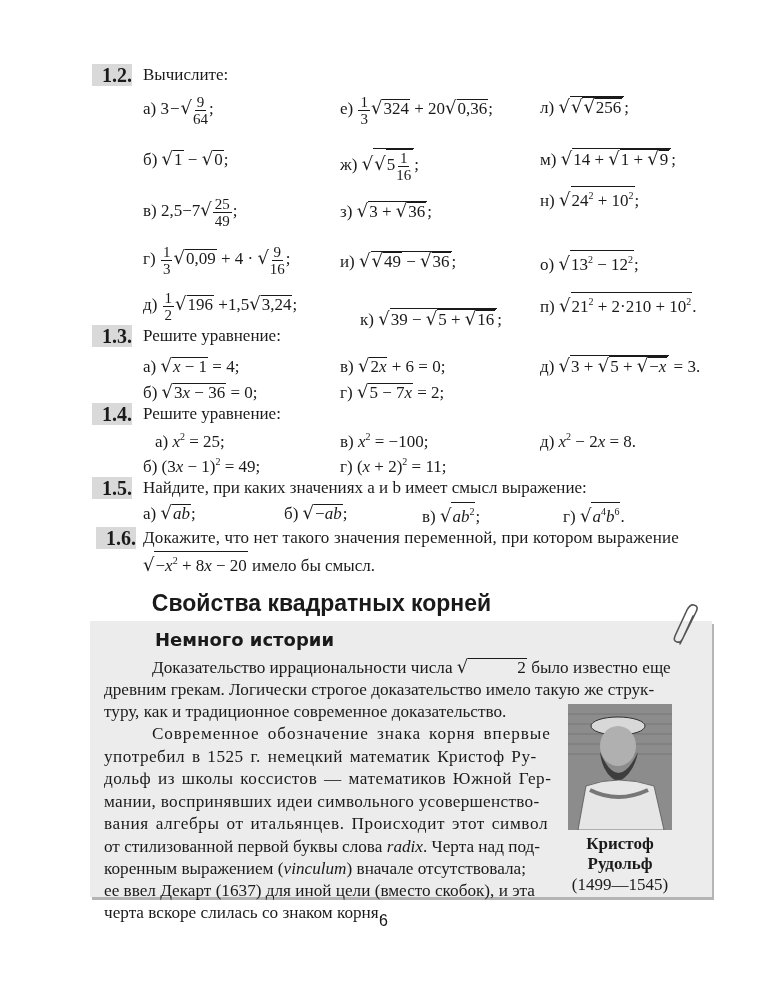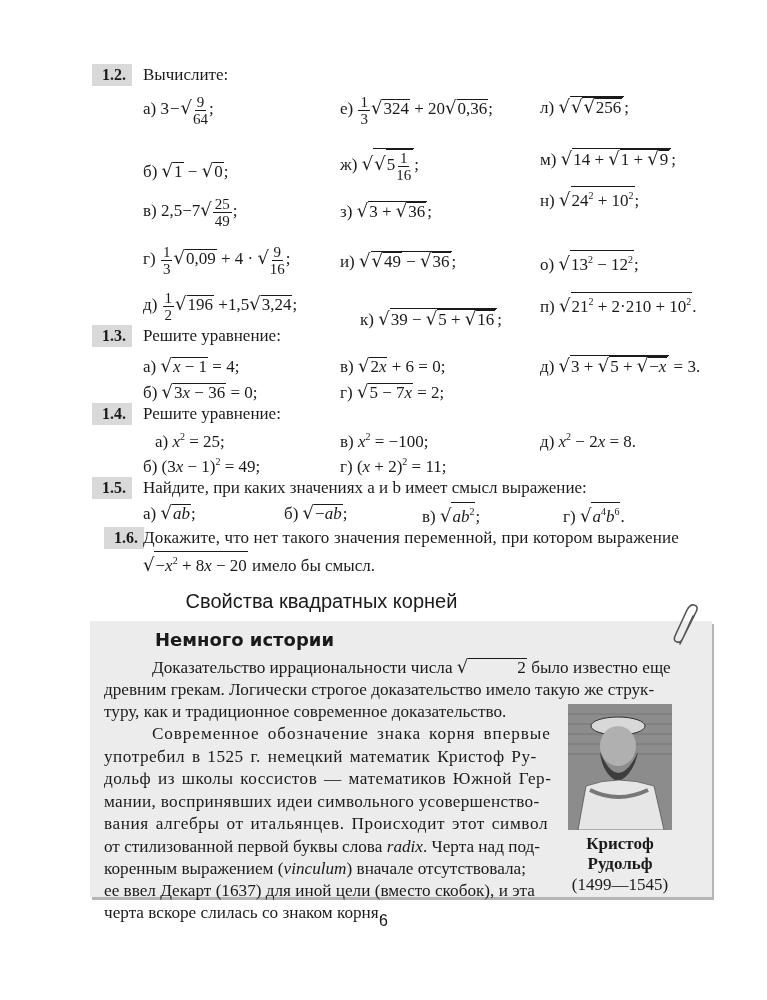--- a/index.html
+++ b/index.html
@@ -1,27 +1,27 @@
 <!DOCTYPE html>
 <html><head>
 <meta charset="utf-8">
 <style>
   * { box-sizing: border-box; margin: 0; padding: 0; }
   html, body { width: 767px; height: 1000px; background: #ffffff; overflow: hidden; }
   body { position: relative; font-family: "Liberation Serif", "DejaVu Serif", serif; color: #1a1a1a; font-size: 17px; }
-  .num { position: absolute; background: #d9d9d9; font-weight: bold; font-size: 16px; padding: 1px 6px 1px 10px; width: 40px; height: 22px; line-height: 20px; text-align: right; }
+  .num { position: absolute; background: #d9d9d9; font-weight: bold; font-size: 20px; padding: 1px 6px 1px 10px; width: 40px; height: 22px; line-height: 20px; text-align: right; }
   .task { position: absolute; font-size: 17px; line-height: 22px; }
   .item { position: absolute; font-size: 17px; line-height: 22px; white-space: nowrap; }
   .item i { font-style: italic; }
   .sq { display: inline-block; border-top: 1.2px solid #1a1a1a; padding: 0 1px; line-height: 18px; }
   .rad { font-family: "DejaVu Serif", serif; font-size: 18px; }
   sup { font-size: 10px; vertical-align: 7px; }
   .frac { display: inline-flex; flex-direction: column; align-items: center; vertical-align: middle; font-size: 15px; line-height: 16px; margin: 0 1px; }
   .frac .n { border-bottom: 1px solid #1a1a1a; padding: 0 2px; }
-  .section-title { position: absolute; left: 0; width: 643px; top: 590px; text-align: center; font-family: "Liberation Sans", "DejaVu Sans", sans-serif; font-weight: normal; font-size: 20px; }
+  .section-title { position: absolute; left: 0; width: 643px; top: 590px; text-align: center; font-family: "Liberation Sans", "DejaVu Sans", sans-serif; font-weight: bold; font-size: 23px; }
   .box { position: absolute; left: 90px; top: 621px; width: 622px; height: 276px; background: #ececec; box-shadow: 2px 3px 0 #b5b5b5; }
   .box-title { position: absolute; left: 155px; top: 629px; font-family: "DejaVu Sans", sans-serif; font-weight: bold; font-size: 18px; }
   .para { position: absolute; left: 104px; font-size: 17.2px; line-height: 22.5px; text-align: justify; }
   .portrait { position: absolute; left: 568px; top: 704px; width: 104px; height: 126px; background: linear-gradient(180deg,#9a9a9a,#6f6f6f 45%,#bdbdbd 70%,#e2e2e2); overflow: hidden; }
   .portrait svg { display: block; }
   .caption { position: absolute; left: 560px; width: 120px; text-align: center; font-size: 16px; line-height: 21px; }
   .clip { position: absolute; left: 672px; top: 604px; }
   .page-num { position: absolute; left: 0; width: 767px; top: 912px; text-align: center; font-family: "Liberation Sans", sans-serif; font-size: 16px; }
 </style>
 </head>
@@ -30,21 +30,21 @@
 <div class="num" style="left:92px;top:64px;">1.2.</div>
 <div class="task" style="left:143px;top:64px;">Вычислите:</div>
 
 <div class="item" style="left:143px;top:94px;">
   <span>а)</span>
   3<span style="margin:0 1px">−</span><span class="rad">√</span><span class="frac">
       <span class="n">9</span>
       <span>64</span>
     </span>;
 </div>
-<div class="item" style="left:143px;top:160px;">
+<div class="item" style="left:143px;top:148px;">
   <span>б)</span>
   <span class="rad">√</span><span class="sq">1</span> − <span class="rad">√</span><span class="sq">0</span>;
 </div>
 <div class="item" style="left:143px;top:196px;">
   <span>в)</span>
   2,5−7<span class="rad">√</span><span class="frac">
       <span class="n">25</span>
       <span>49</span>
     </span>;
 </div>
@@ -172,21 +172,21 @@
 </div>
 <div class="item" style="left:422px;top:502px;">
   <span>в)</span>
   <span class="rad">√</span><span class="sq"><i>ab</i><sup>2</sup></span>;
 </div>
 <div class="item" style="left:563px;top:502px;">
   <span>г)</span>
   <span class="rad">√</span><span class="sq"><i>a</i><sup>4</sup><i>b</i><sup>6</sup></span>.
 </div>
 
-<div class="num" style="left:104px;top:527px;">1.6.</div>
+<div class="num" style="left:96px;top:527px;">1.6.</div>
 <div class="task" style="left:143px;top:527px;letter-spacing:0.15px;">Докажите, что нет такого значения переменной, при котором выражение</div>
 <div class="item" style="left:143px;top:551px;">
   <span class="rad">√</span><span class="sq">−<i>x</i><sup>2</sup> + 8<i>x</i> − 20</span>
   <span>имело бы смысл.</span>
 </div>
 
 <div class="section-title">Свойства квадратных корней</div>
 
 <div class="box"></div>
 <div class="clip">

